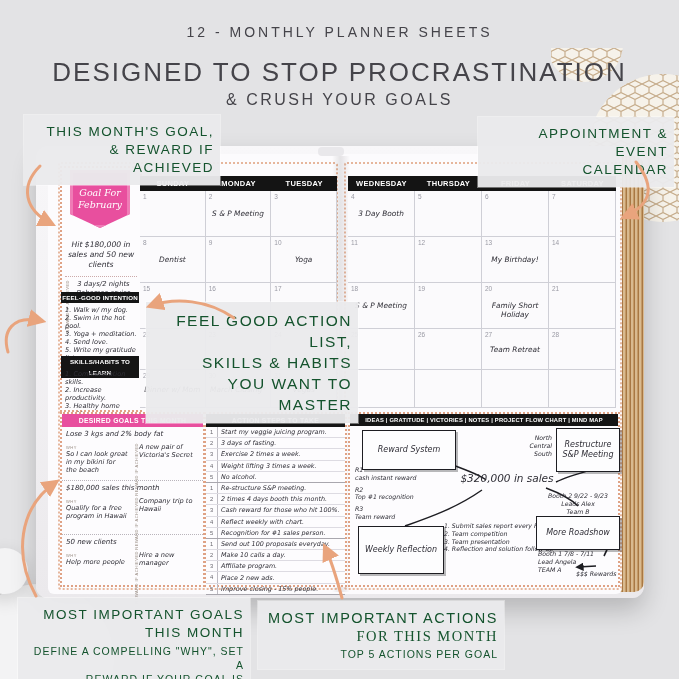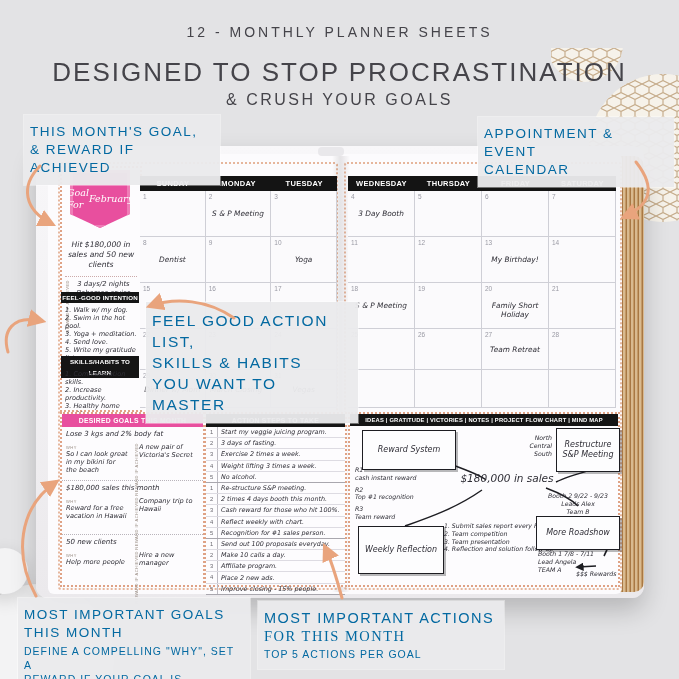--- a/index.html
+++ b/index.html
@@ -7,21 +7,21 @@
          font-family:"Liberation Sans",sans-serif;color:#3f3e44;}
   
   .candle{position:absolute;border-radius:50%;background:#f3f3f4;box-shadow:0 6px 18px rgba(0,0,0,.15);}
   .honeycomb{position:absolute;right:-42px;top:48px;}
   
   .headline{position:absolute;top:24px;left:0;width:679px;text-align:center;letter-spacing:2.5px;color:#45444a;}
   .headline .h1{font-size:14px;letter-spacing:3px;}
   .headline .h2{font-size:26px;margin-top:17px;letter-spacing:2px;}
   .headline .h3{font-size:16px;margin-top:3px;}
   
-  .callout{position:absolute;background:rgba(234,234,236,.96);text-align:left;color:#0369a1;
+  .callout{position:absolute;background:rgba(234,234,236,.96);text-align:right;color:#14532d;
            padding:8px 6px;letter-spacing:1.5px;z-index:11;box-shadow:0 0 0 1px rgba(255,255,255,.4);}
   .callout .big{font-size:13.5px;line-height:18px;}
   .callout .mid{font-size:15.5px;line-height:21px;}
   .callout .sub{font-size:10.5px;line-height:14px;letter-spacing:1px;margin-top:2px;}
   
   .book-cover{position:absolute;left:36px;top:146px;width:608px;height:452px;border-radius:12px;
               background:linear-gradient(#f8f7f9,#ebe9ec);box-shadow:0 12px 26px rgba(0,0,0,.2);z-index:1;}
   .fore-edge{position:absolute;left:618px;top:156px;width:26px;height:436px;border-radius:0 10px 10px 0;
              background:repeating-linear-gradient(to right,#a87844 0 1px,#d9ba90 1px 3px,#c49a66 3px 4px);z-index:1;}
   .pages{position:absolute;left:48px;top:154px;width:574px;height:440px;background:#fcfbfd;border-radius:6px;z-index:2;}
@@ -31,21 +31,21 @@
   .page-outline{position:absolute;border:2px dotted #e6b69c;border-radius:3px;z-index:3;}
   .dotted-box{position:absolute;border:2px dotted #dfa285;background:#fdfcfe;z-index:4;}
   
   .bar{background:#151515;color:#fff;font-weight:bold;text-align:center;}
   .pinkbar{background:#e84f9e;color:#fff;font-weight:bold;text-align:center;}
   
   .hw{font-family:"DejaVu Sans",sans-serif;font-style:italic;color:#2e2d35;}
   
   .badge{position:absolute;left:8px;top:2px;width:60px;height:58px;background:#e84f9e;z-index:5;
          clip-path:polygon(0 0,100% 0,100% 76%,50% 100%,0 76%);box-shadow:inset 0 0 0 3px #ef7cb6;
-         display:flex;flex-direction:row;align-items:center;justify-content:center;color:#fff;}
+         display:flex;flex-direction:column;align-items:center;justify-content:center;color:#fff;}
   .badge .script{font-family:"DejaVu Serif",serif;font-style:italic;font-size:9.5px;line-height:12px;}
   .sb-goal{position:absolute;left:3px;top:72px;width:72px;font-size:7.6px;line-height:10px;text-align:center;}
   .sb-reward{position:absolute;left:3px;top:108px;width:72px;border-top:1px dotted #caa;padding-top:3px;display:flex;}
   .vlabel{writing-mode:vertical-rl;transform:rotate(180deg);font-size:4px;color:#9b8f86;letter-spacing:.5px;}
   .sb-reward .txt{font-size:6.8px;line-height:8.5px;flex:1;text-align:center;}
   .sb-head{position:absolute;left:-1px;width:78px;font-size:6.2px;line-height:11px;letter-spacing:.2px;}
   .sb-list{position:absolute;left:3px;width:74px;font-size:6.6px;line-height:8px;}
   
   .cal{position:absolute;z-index:4;}
   .cal-head{display:grid;background:#141414;height:15px;}
@@ -286,21 +286,21 @@
           </div>
           <div class="rw">
             <span class="vlabel">REWARD IF ACHIEVED</span>
             <span class="t hw">A new pair of Victoria's Secret</span>
           </div>
         </div>
         <div class="goal-row">
           <div class="g hw">$180,000 sales this month</div>
           <div class="why">
             <div class="lbl">WHY</div>
-            <div class="t hw">Reward for a free vacation in Hawaii</div>
+            <div class="t hw">Qualify for a free program in Hawaii</div>
           </div>
           <div class="rw">
             <span class="vlabel">REWARD IF ACHIEVED</span>
             <span class="t hw">Company trip to Hawaii</span>
           </div>
         </div>
         <div class="goal-row">
           <div class="g hw">50 new clients</div>
           <div class="why">
             <div class="lbl">WHY</div>
@@ -396,21 +396,21 @@
         <path d="M254,142 C262,128 260,114 250,106" stroke="#1d1d22" stroke-width="1.6" fill="none" marker-end="url(#mmh)"></path>
         <path d="M246,152 L228,153" stroke="#1d1d22" stroke-width="1.4" fill="none" marker-end="url(#mmh)"></path>
       </svg>
       <div class="mm-box hw" style="left:12px;top:16px;width:88px;height:34px;">Reward System</div>
       <div class="mm-note hw" id="mm-regions" style="left:164px;top:20px;width:38px;text-align:right;">
           <div>North</div>
           <div>Central</div>
           <div>South</div>
         </div>
       <div class="mm-box hw" style="left:206px;top:14px;width:58px;height:38px;">Restructure S&amp;P Meeting</div>
-      <div class="mm-center hw" style="left:92px;top:58px;width:130px;text-align:center;">$180,000 in sales</div>
+      <div class="mm-center hw" style="left:92px;top:58px;width:130px;text-align:center;">$320,000 in sales</div>
       <div class="mm-note hw" id="mm-rnotes" style="left:5px;top:52px;width:70px;">
           <div>R1</div>
           <div style="margin-bottom: 4px;">cash instant reward</div>
           <div>R2</div>
           <div style="margin-bottom: 4px;">Top #1 recognition</div>
           <div>R3</div>
           <div style="margin-bottom: 4px;">Team reward</div>
         </div>
       <div class="mm-note hw" id="mm-booth2" style="left:192px;top:78px;width:72px;text-align:center;">
           <div>Booth 2  9/22 - 9/23</div>

